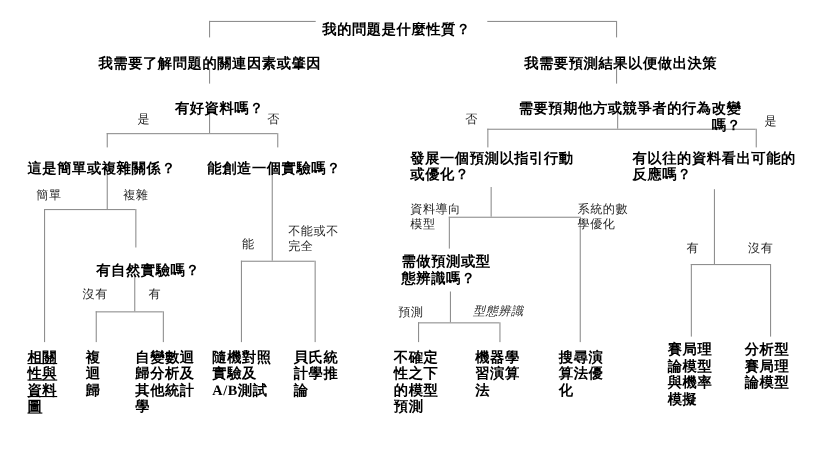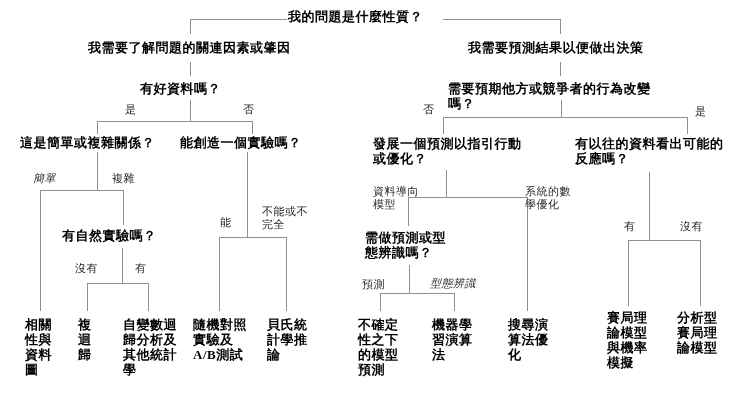--- a/index.html
+++ b/index.html
@@ -4,21 +4,21 @@
 <style>
   html,body { margin:0; padding:0; background:#fff; }
   .stage {
     position:relative; width:740px; height:416px; background:#ffffff;
     font-family:"Liberation Sans","DejaVu Sans",sans-serif; overflow:hidden;
   }
   .q {
     position:absolute; font-weight:bold; font-size:13px; line-height:15px;
     color:#000; white-space:pre-line; letter-spacing:0.5px;
   }
-  .q.center { text-align:left; }
+  .q.center { text-align:right;margin-top:10px; }
   .lbl {
     position:absolute; font-weight:normal; font-size:11px; line-height:13px;
     color:#1f1f1f; white-space:pre-line; letter-spacing:0.5px;
   }
   .leaf {
     position:absolute; font-weight:bold; font-size:13px; line-height:15px;
     color:#000; white-space:pre-line; letter-spacing:0.5px;
   }
   .hl { position:absolute; height:1px; background:#8f8f8f; }
   .vl { position:absolute; width:1px;  background:#8f8f8f; }
@@ -80,40 +80,40 @@
   <div class="q center" style="left:448px;top:81px;width:226px;">需要預期他方或競爭者的行為改變嗎？</div>
   <div class="q" style="left:365px;top:230px;width:110px;">需做預測或型
 態辨識嗎？</div>
   <div class="q" style="left:373px;top:136px;width:160px;">發展一個預測以指引行動
 或優化？</div>
   <div class="q" style="left:575px;top:136px;width:150px;">有以往的資料看出可能的
 反應嗎？</div>
 
   <div class="lbl" style="left:125px;top:103px;">是</div>
   <div class="lbl" style="left:243px;top:103px;">否</div>
-  <div class="lbl" style="left:33px;top:172px;font-style:italic;">簡單</div>
+  <div class="lbl" style="left:33px;top:172px;">簡單</div>
   <div class="lbl" style="left:112px;top:172px;">複雜</div>
   <div class="lbl" style="left:75px;top:262px;">沒有</div>
   <div class="lbl" style="left:135px;top:262px;">有</div>
   <div class="lbl" style="left:220px;top:216px;">能</div>
   <div class="lbl" style="left:262px;top:205px;">不能或不
 完全</div>
 
   <div class="lbl" style="left:423px;top:103px;">否</div>
   <div class="lbl" style="left:695px;top:105px;">是</div>
   <div class="lbl" style="left:373px;top:185px;">資料導向
 模型</div>
   <div class="lbl" style="left:525px;top:185px;">系統的數
 學優化</div>
   <div class="lbl" style="left:362px;top:278px;">預測</div>
   <div class="lbl" style="left:430px;top:277px;font-style:italic;">型態辨識</div>
   <div class="lbl" style="left:624px;top:220px;">有</div>
   <div class="lbl" style="left:680px;top:220px;">沒有</div>
 
-  <div class="leaf" style="left:25px;top:317px;">相關
+  <div class="leaf" style="left:25px;top:317px;text-decoration:underline;">相關
 性與
 資料
 圖</div>
   <div class="leaf" style="left:78px;top:317px;">複
 迴
 歸</div>
   <div class="leaf" style="left:123px;top:317px;">自變數迴
 歸分析及
 其他統計
 學</div>

